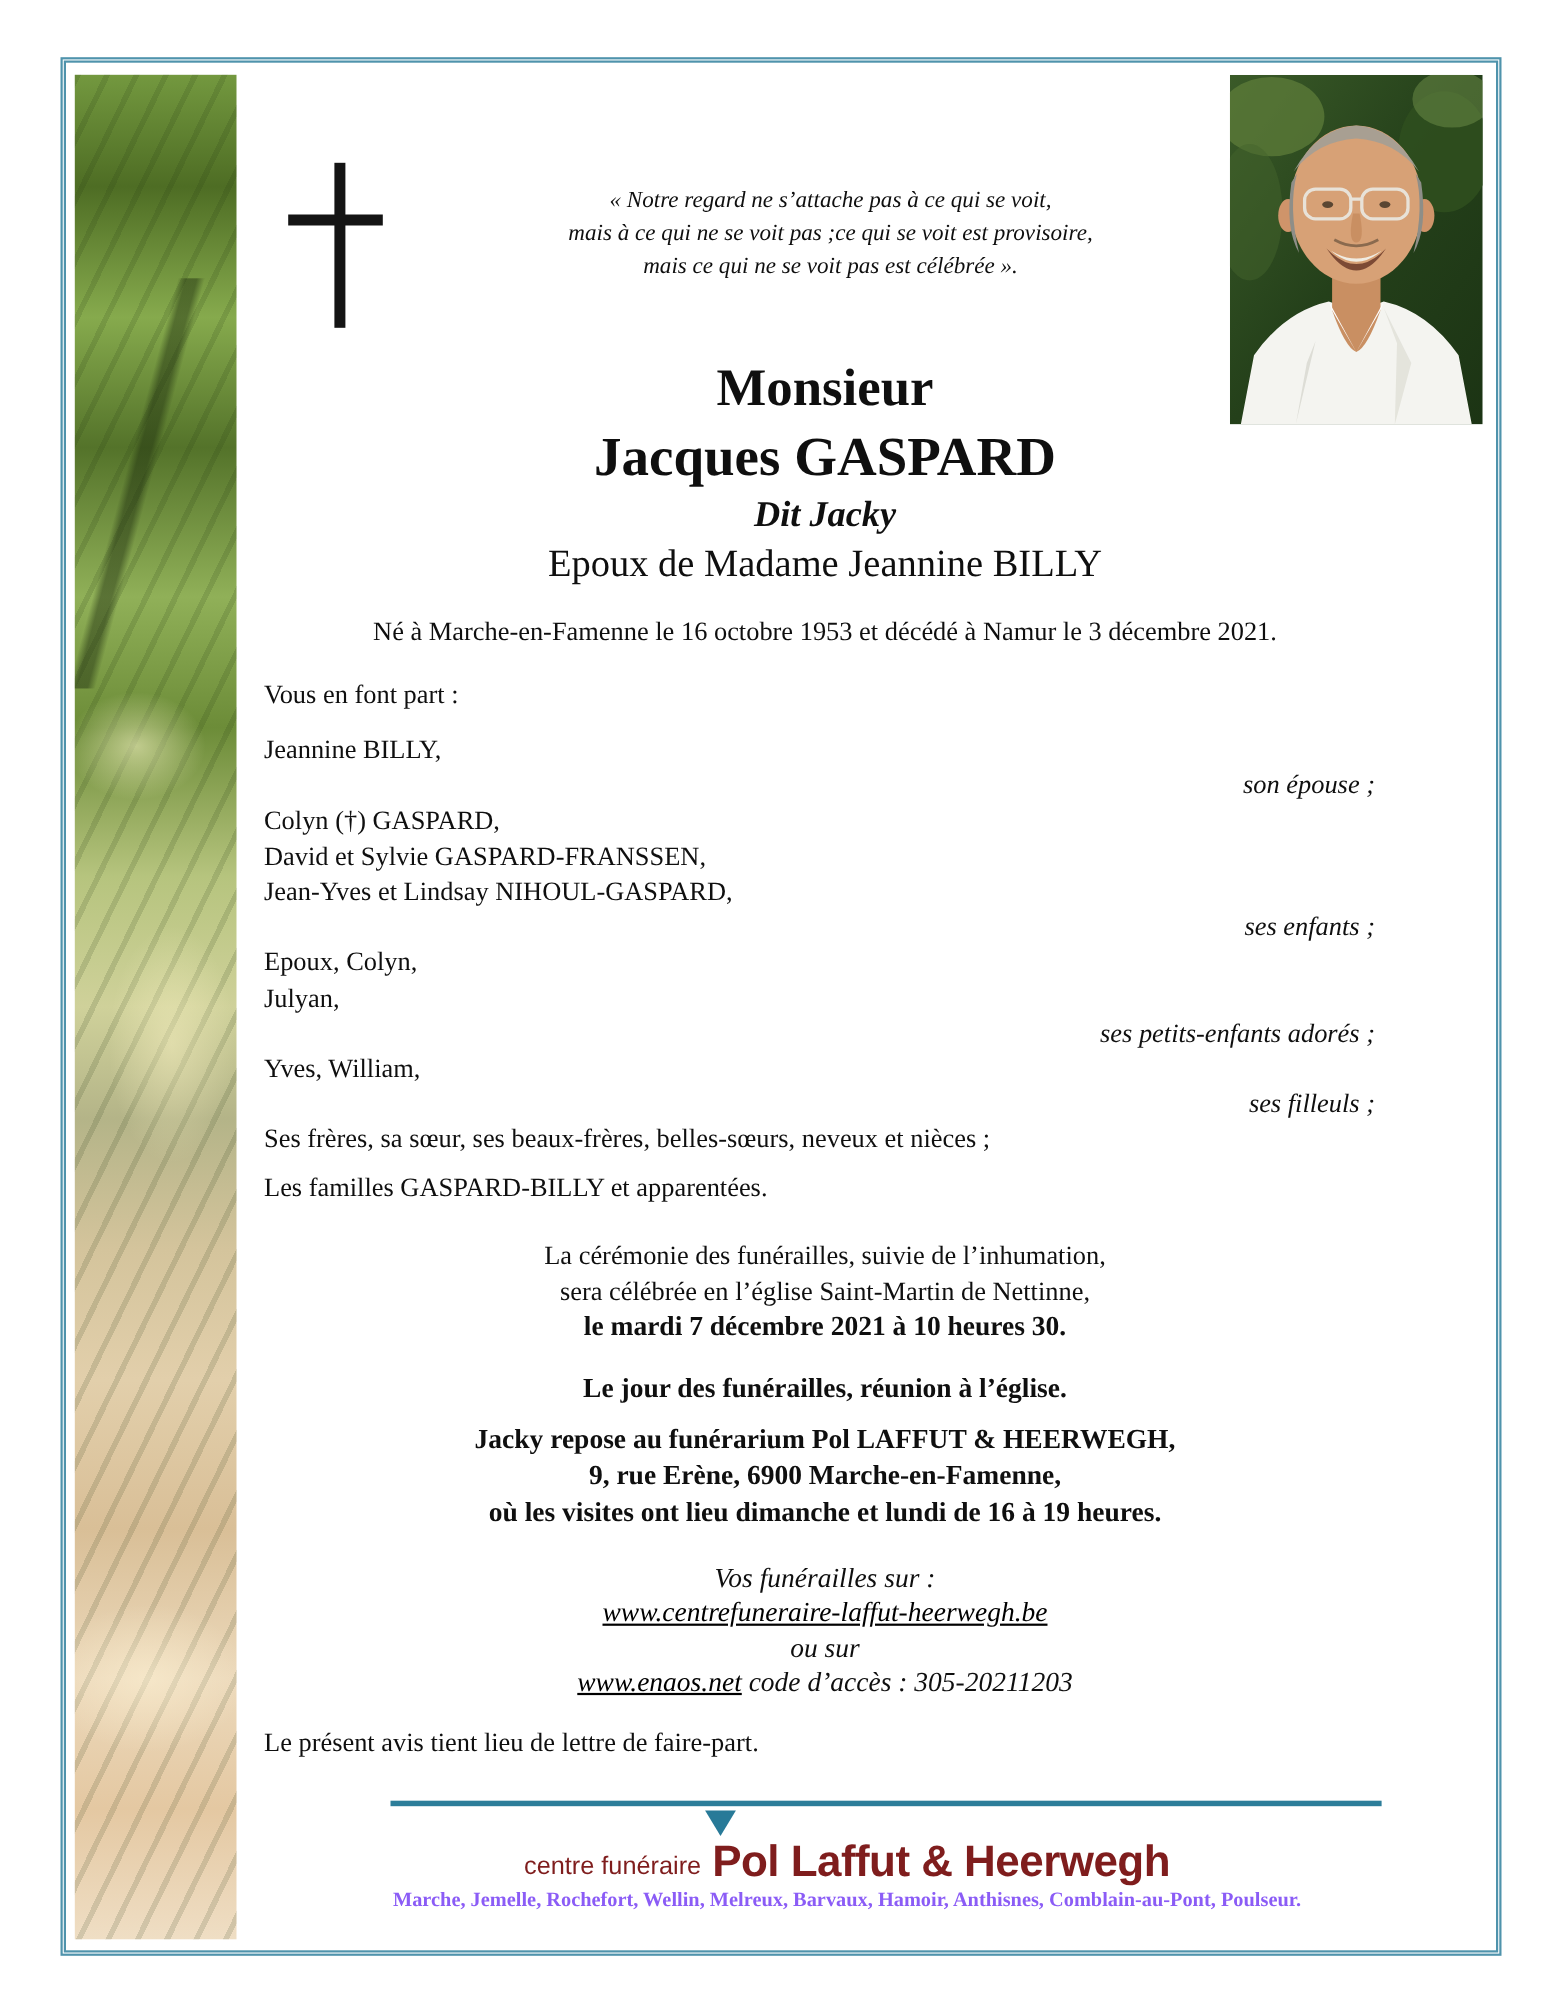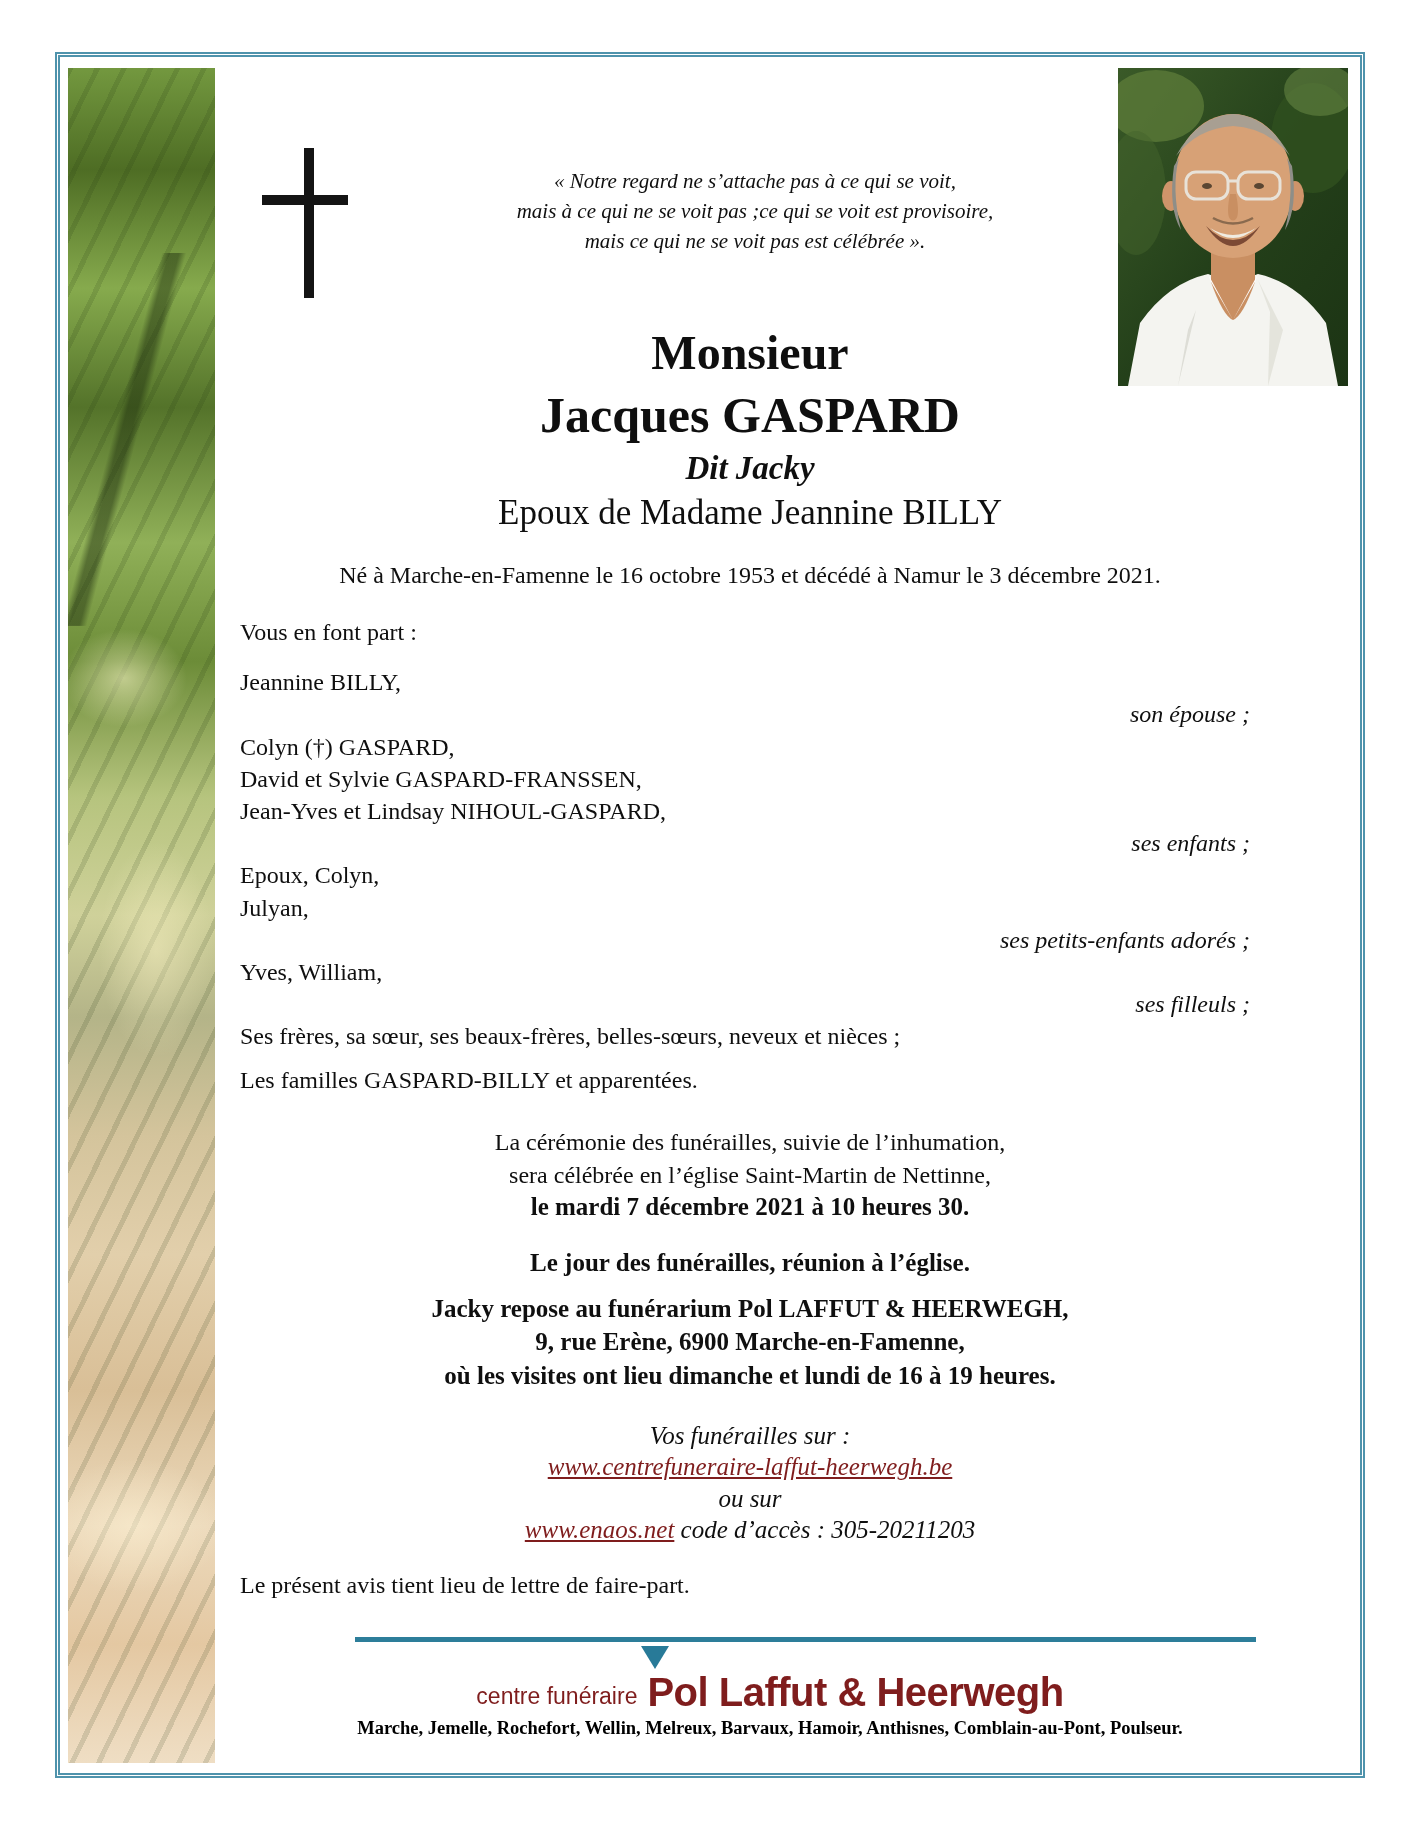--- a/index.html
+++ b/index.html
@@ -47,38 +47,38 @@
   .fam p{margin:0;line-height:32.2px;}
   .fam .rel{text-align:right;font-style:italic;}
   .fam .gap-a{height:18px;}
   .fam .gap-b{height:11px;}
   .centered{position:absolute;left:240px;width:1020px;text-align:center;}
   .ceremony{top:1126px;font-size:24px;line-height:32.5px;}
   .ceremony .bold{font-weight:bold;font-size:25px;}
   .meeting{top:1247px;font-size:25px;font-weight:bold;line-height:32px;}
   .repose{top:1292px;font-size:25px;font-weight:bold;line-height:33.4px;}
   .condol{top:1420px;font-size:25px;font-style:italic;line-height:31.4px;}
-  .condol a{color:#7f1d1d;text-decoration:underline;text-align:center;}
+  .condol a{color:#000000;text-decoration:underline;text-align:center;}
   .closing{position:absolute;left:240px;top:1570px;width:1020px;font-size:24px;line-height:30px;}
   
   .foot-line{position:absolute;left:355px;top:1637px;width:901px;height:5px;background:#2d7e9a;}
   .logo-row{
     position:absolute;left:240px;top:1652px;width:1060px;height:62px;
     display:flex;justify-content:center;align-items:flex-end;gap:10px;
     font-family:"Liberation Sans","DejaVu Sans",sans-serif;color:#7f1d1d;
   }
   .logo-prefix{font-size:23px;line-height:28px;padding-bottom:4px;}
   .logo-name{position:relative;font-size:40px;font-weight:bold;line-height:44px;letter-spacing:-0.5px;}
   .logo-tri{
     position:absolute;left:-6px;top:-24px;width:0;height:0;
     border-left:14px solid transparent;border-right:14px solid transparent;
     border-top:23px solid #287a98;
   }
   .towns{position:absolute;left:240px;top:1716px;width:1060px;text-align:center;
-    font-size:18.5px;font-weight:bold;color:#000000;line-height:24px;}
+    font-size:18.5px;font-weight:bold;color:#8b5cf6;line-height:24px;}
   .tel{position:absolute;left:240px;top:1742px;width:1060px;text-align:center;
     font-size:19px;font-weight:bold;color:#287a98;line-height:24px;}
 </style>
 </head>
 <body>
 
 <div class="page">
   <div class="frame"></div>
 
   <div class="strip"></div>

